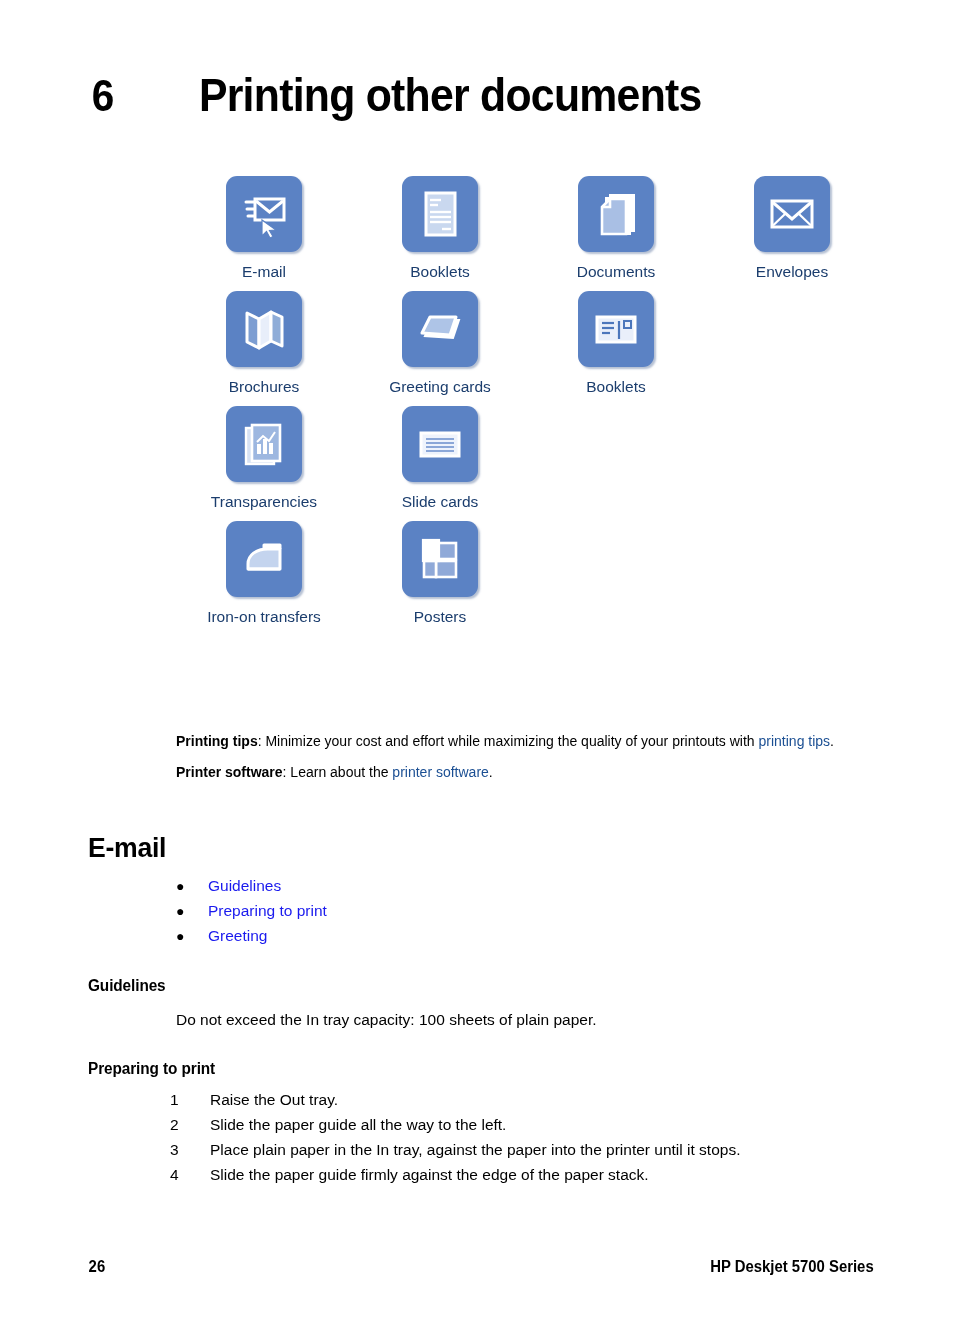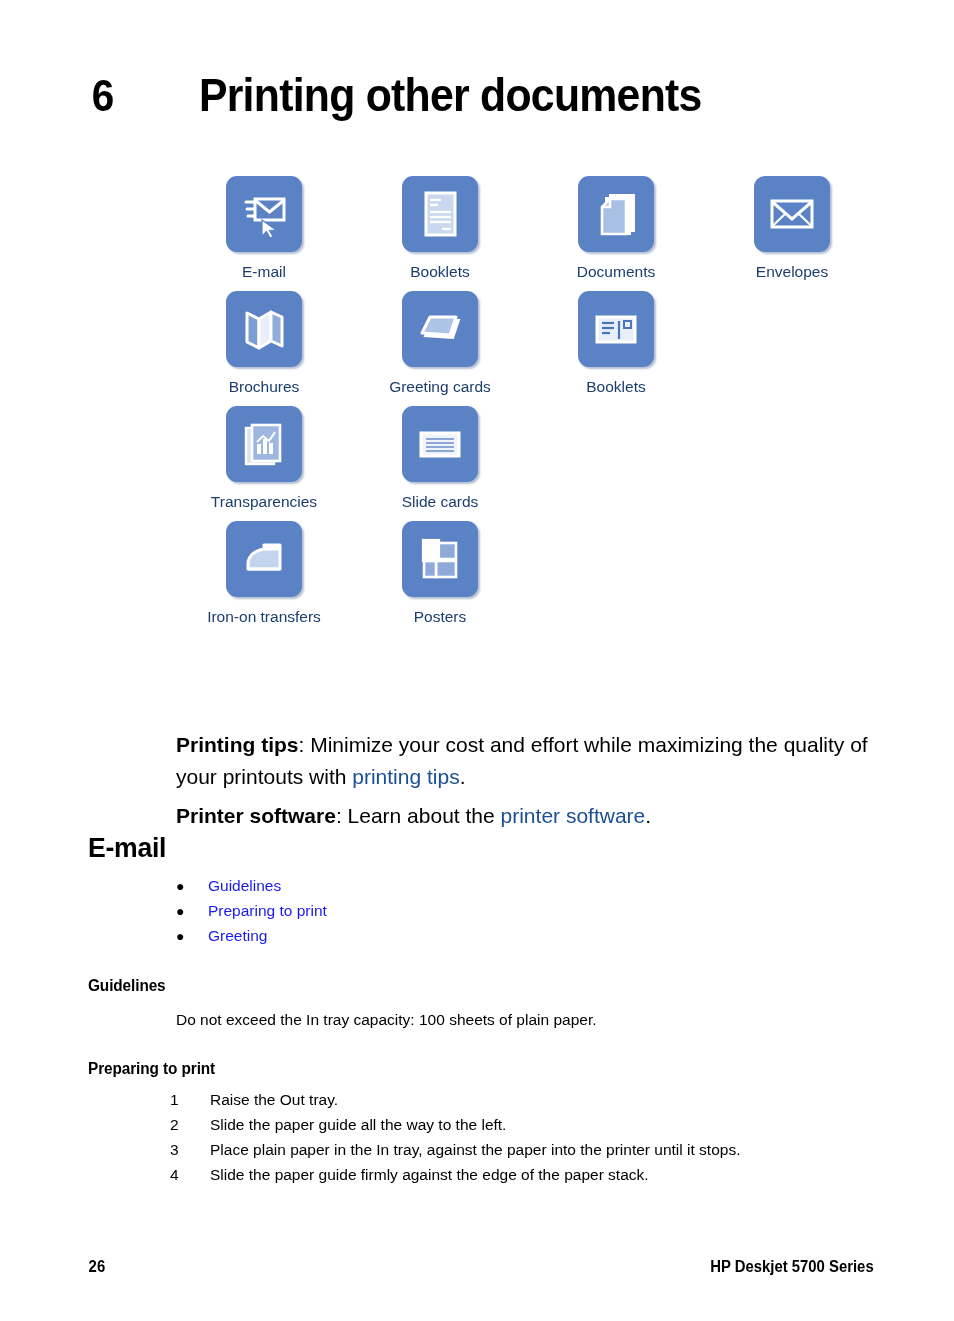--- a/index.html
+++ b/index.html
@@ -89,22 +89,22 @@
   }
 
   
   .tips-block {
     position: absolute;
     left: 176px;
     top: 729px;
     width: 700px;
   }
   .tip-para {
-    font-size: 21px;
-    line-height: 32px;
+    font-size: 14px;
+    line-height: 24px;
     color: #000;
     margin: 0 0 7px 0;
   }
   .tip-para:last-child { margin-bottom: 0; }
   .b { font-weight: bold; }
   .lnk { color: #1b4f93; }
   .lnk-bright { color: #1a1aee; }
 
   
   .h1-section {

